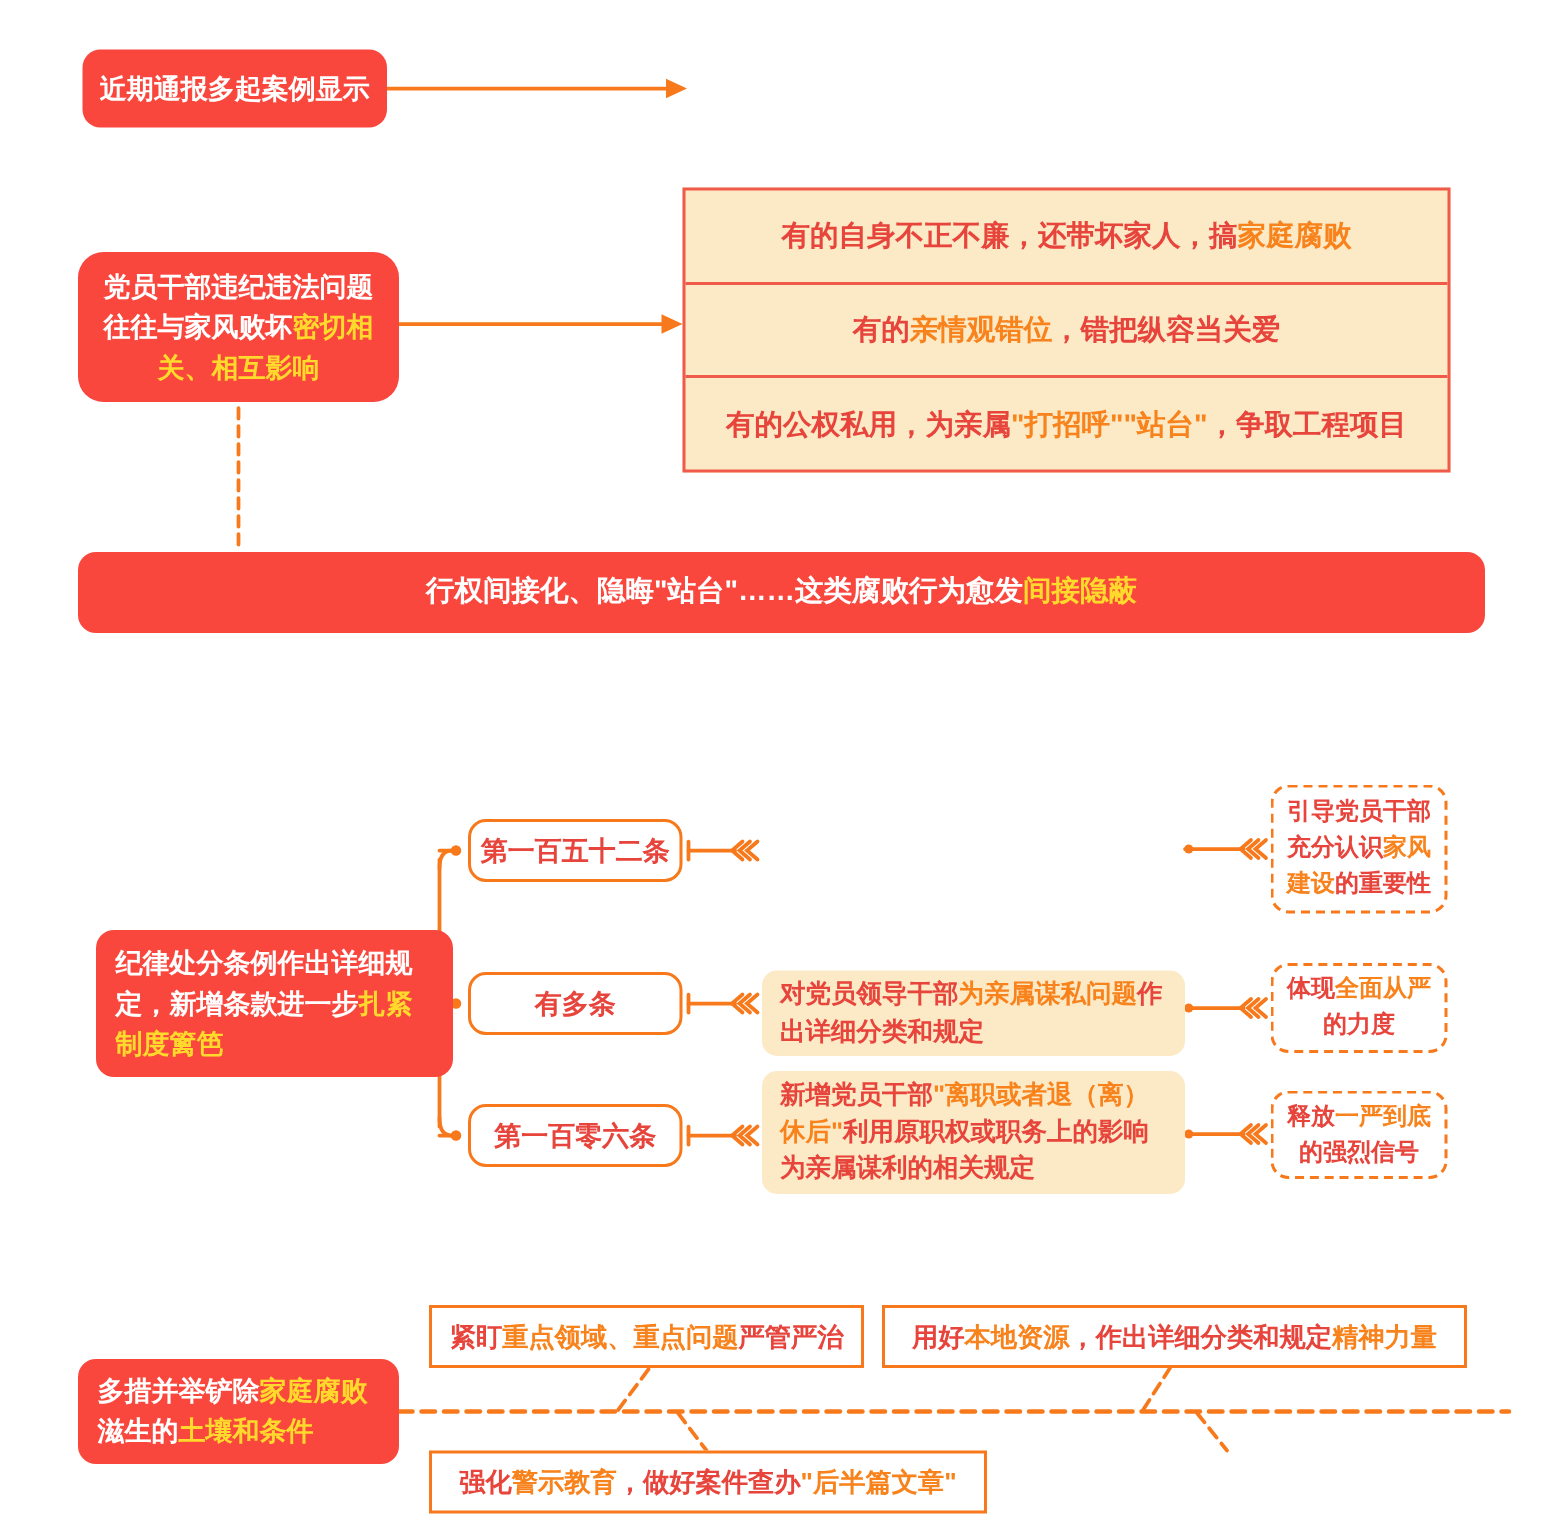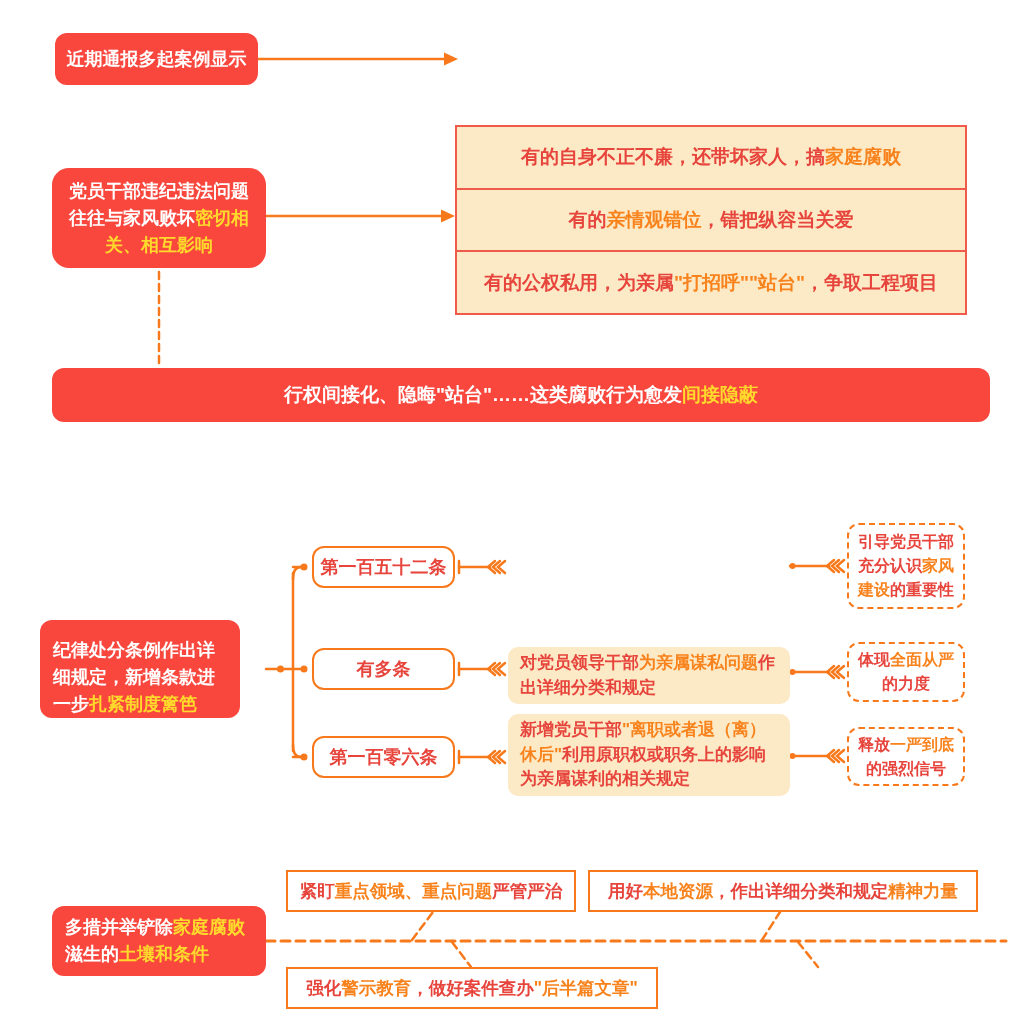--- a/index.html
+++ b/index.html
@@ -134,21 +134,21 @@
         <span><span class="seg-r">有的</span><span class="seg-o">亲情观错位</span><span class="seg-r">，错把纵容当关爱</span></span>
       </div>
     <div class="cream-row">
         <span><span class="seg-r">有的公权私用，为亲属</span><span class="seg-o">"打招呼""站台"</span><span class="seg-r">，争取工程项目</span></span>
       </div>
   </div>
   <div class="abs red-box" style="left:52px;top:368px;width:938px;height:54px;font-size:19px;">
     <div class="txt ctr"><span class="seg-w">行权间接化、隐晦"站台"……这类腐败行为愈发</span><span class="seg-y">间接隐蔽</span></div>
   </div>
 
-  <div class="abs red-box" style="left:40px;top:620px;width:200px;height:98px;align-items:flex-end;">
+  <div class="abs red-box" style="left:64px;top:620px;width:238px;height:98px;">
     <div class="txt lft"><span class="seg-w">纪律处分条例作出详细规定，新增条款进一步</span><span class="seg-y">扎紧制度篱笆</span></div>
   </div>
 
   <div class="abs pill" style="left:312px;top:546px;width:143px;height:42px;">
     <span><span class="seg-r">第一百五十二条</span></span>
   </div>
   <div class="abs pill" style="left:312px;top:648px;width:143px;height:42px;">
     <span><span class="seg-r">有多条</span></span>
   </div>
   <div class="abs pill" style="left:312px;top:736px;width:143px;height:42px;">

